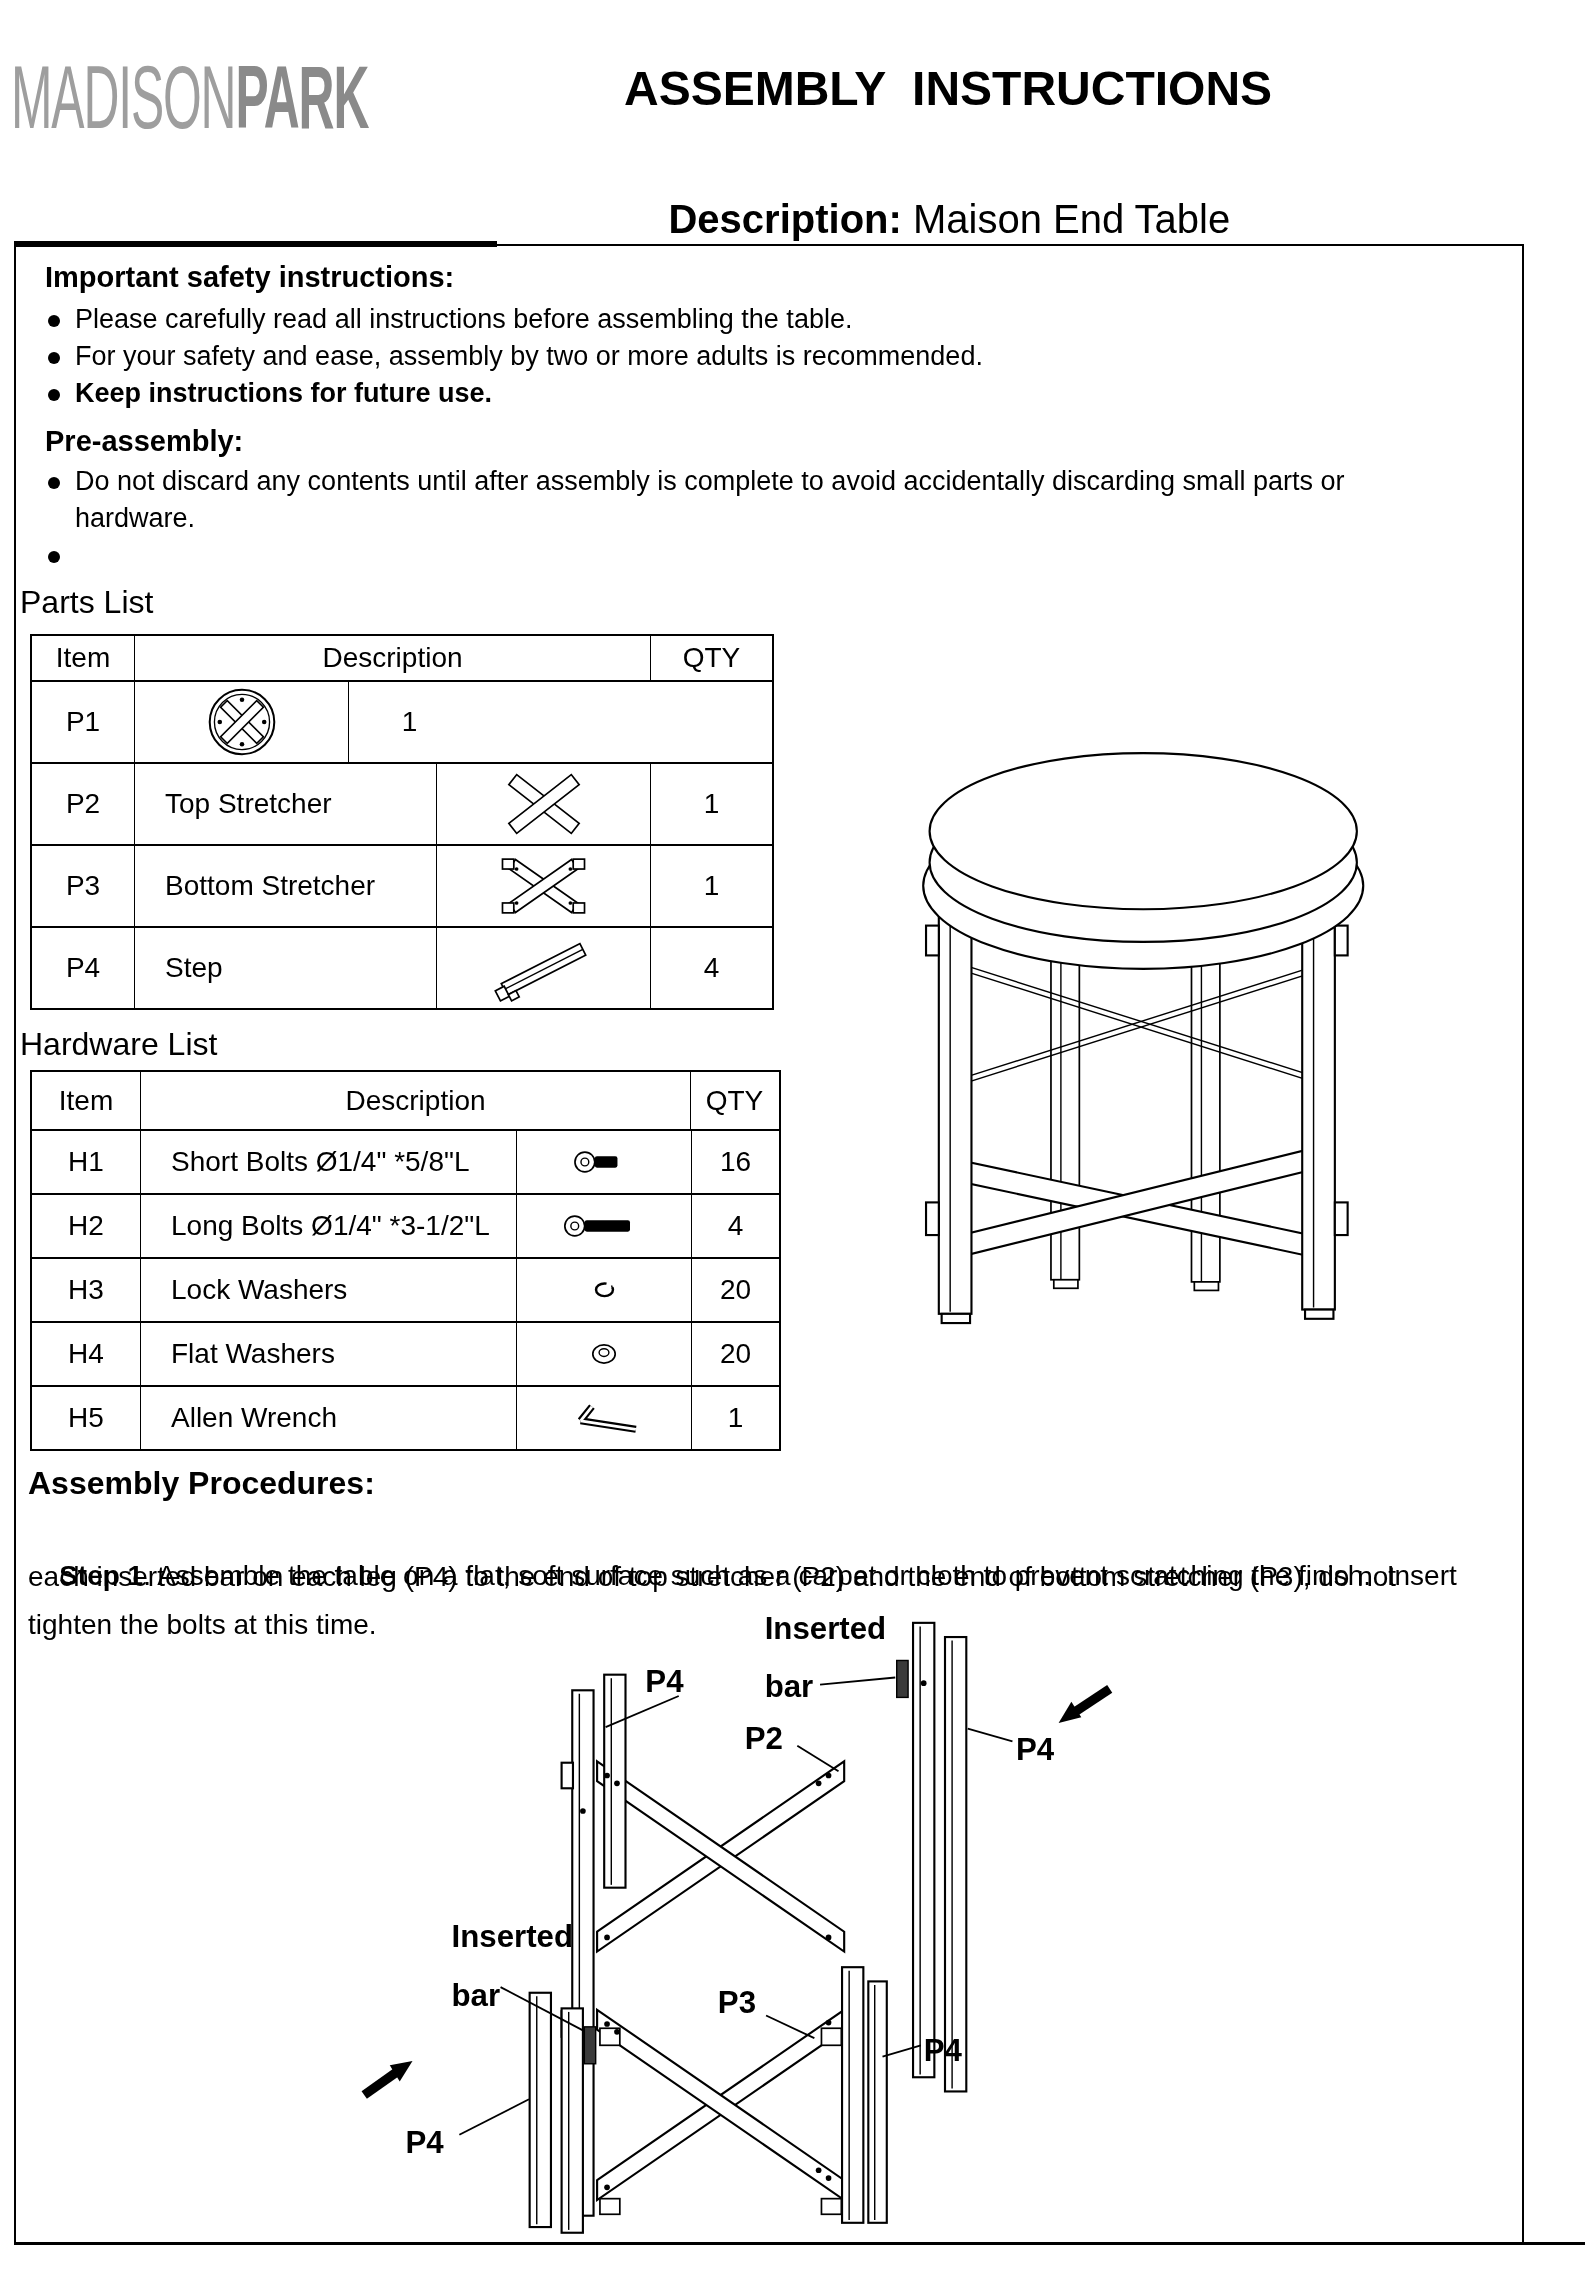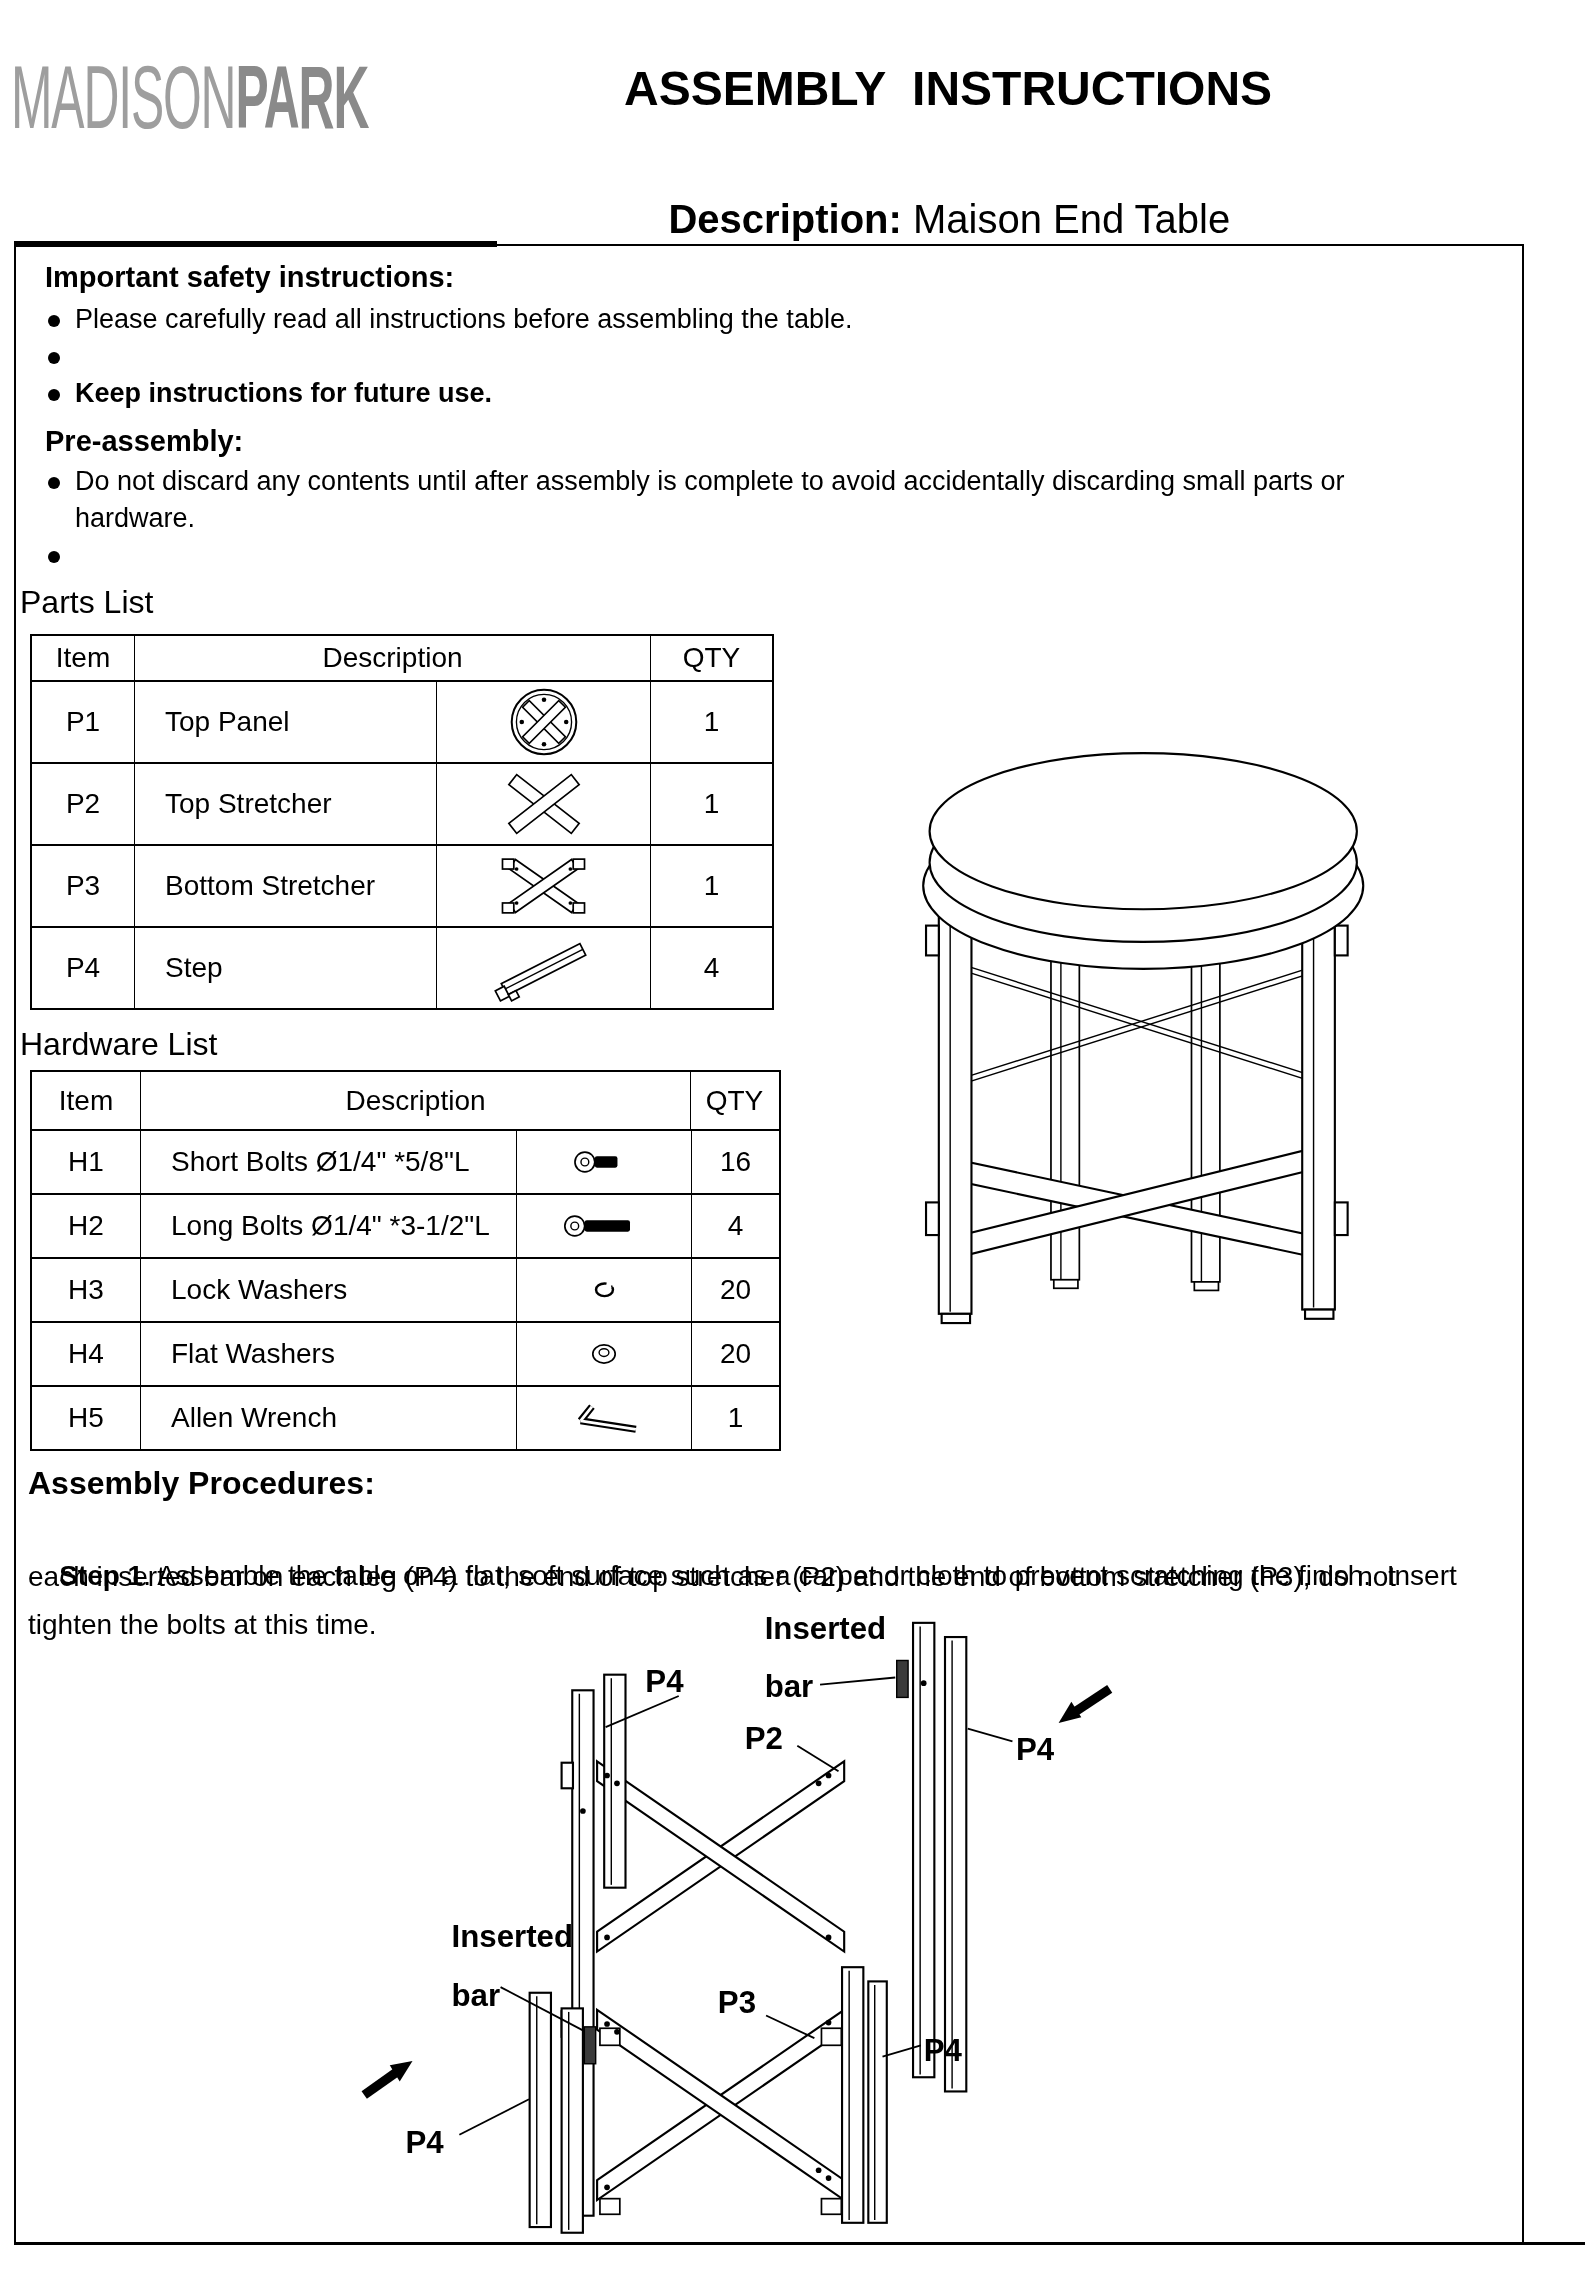--- a/index.html
+++ b/index.html
@@ -78,41 +78,41 @@
   </div>
 
   <div class="abs frame"></div>
   <div class="abs thickseg"></div>
 
   <div class="abs h1" style="left:45px;top:261px;">Important safety instructions:</div>
 
   <div class="dot" style="left:48px;top:315px;"></div>
   <div class="abs bullet-line" style="left:75px;top:304px;">Please carefully read all instructions before assembling the table.</div>
   <div class="dot" style="left:48px;top:352px;"></div>
+  <div class="abs bullet-line" style="left:75px;top:341px;">For your safety and ease, assembly by two or more adults is recommended.</div>
   <div class="dot" style="left:48px;top:389px;"></div>
   <div class="abs bullet-line" style="left:75px;top:378px;font-weight:bold;">Keep instructions for future use.</div>
 
   <div class="abs h1" style="left:45px;top:425px;">Pre-assembly:</div>
 
   <div class="dot" style="left:48px;top:477px;"></div>
   <div class="abs bullet-line" style="left:75px;top:466px;">Do not discard any contents until after assembly is complete to avoid accidentally discarding small parts or</div>
   <div class="abs bullet-line" style="left:75px;top:503px;">hardware.</div>
   <div class="dot" style="left:48px;top:551px;"></div>
 
   <div class="abs sec" style="left:20px;top:584px;">Parts List</div>
 
   <div class="tbl parts" style="left:30px;top:634px;">
     <div class="tr head">
       <div class="td c1 ctr">Item</div>
       <div class="td c23 ctr">Description</div>
       <div class="td c4 ctr">QTY</div>
     </div>
     <div class="tr">
       <div class="td c1 ctr">P1</div>
-      <div class="td c2 dsc">Top Panel</div>
       <div class="td c3 ctr">
         <svg width="78" height="74" viewBox="0 0 110 110">
           <g transform="translate(55,55)">
             <circle r="48" class="ln"></circle>
               <circle r="41" class="thin"></circle>
             <g class="ln2">
               <rect x="-38" y="-7" width="76" height="14" transform="rotate(45)"></rect>
               <rect x="-38" y="-7" width="76" height="14" transform="rotate(-45)"></rect>
             </g>
             <circle cx="0" cy="-33" r="3.4" class="hole"></circle>

